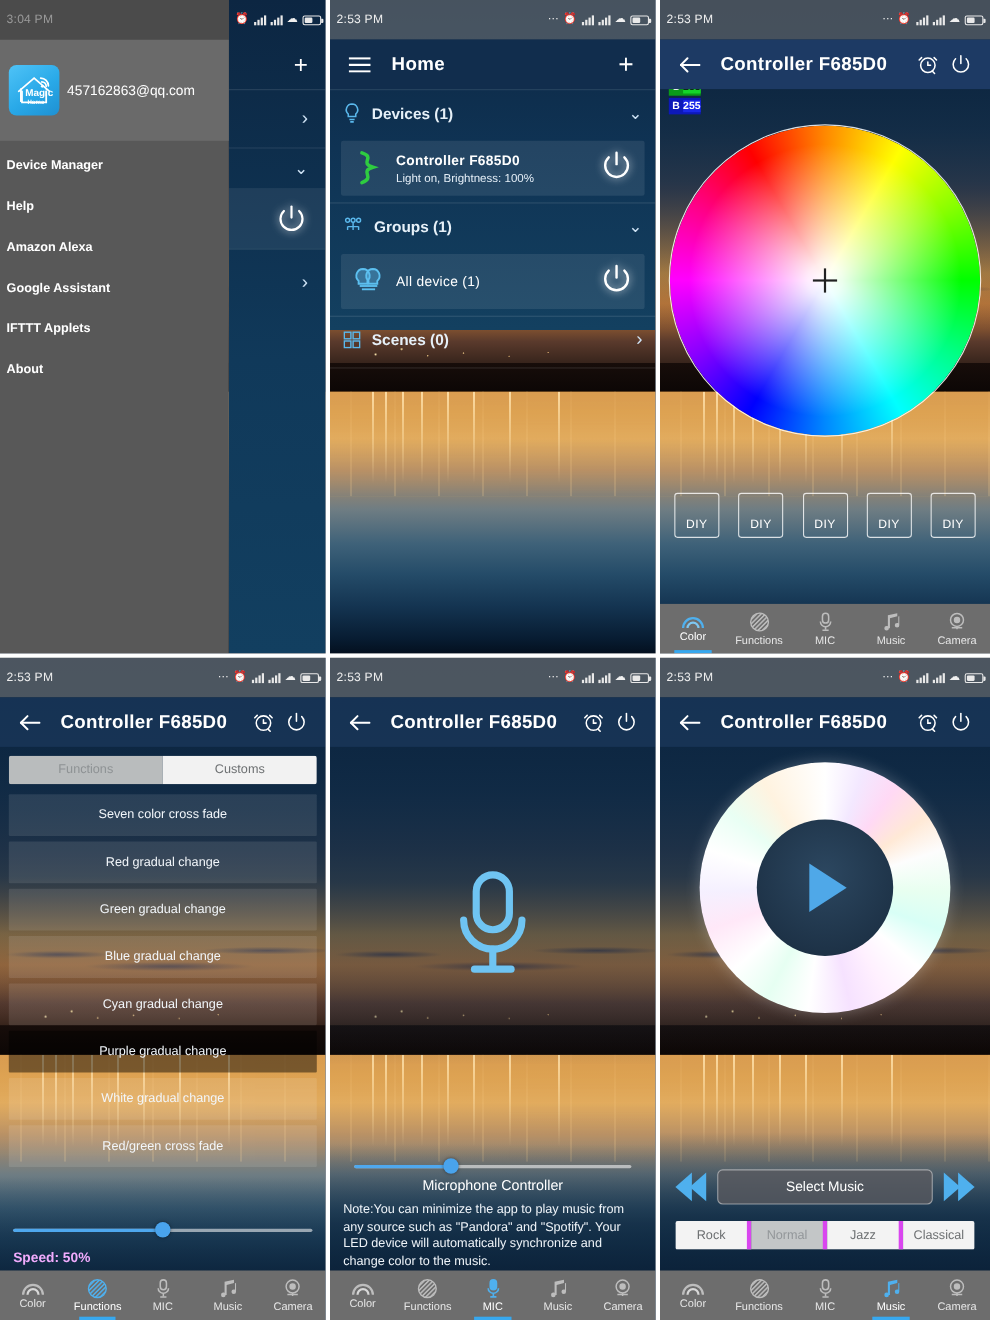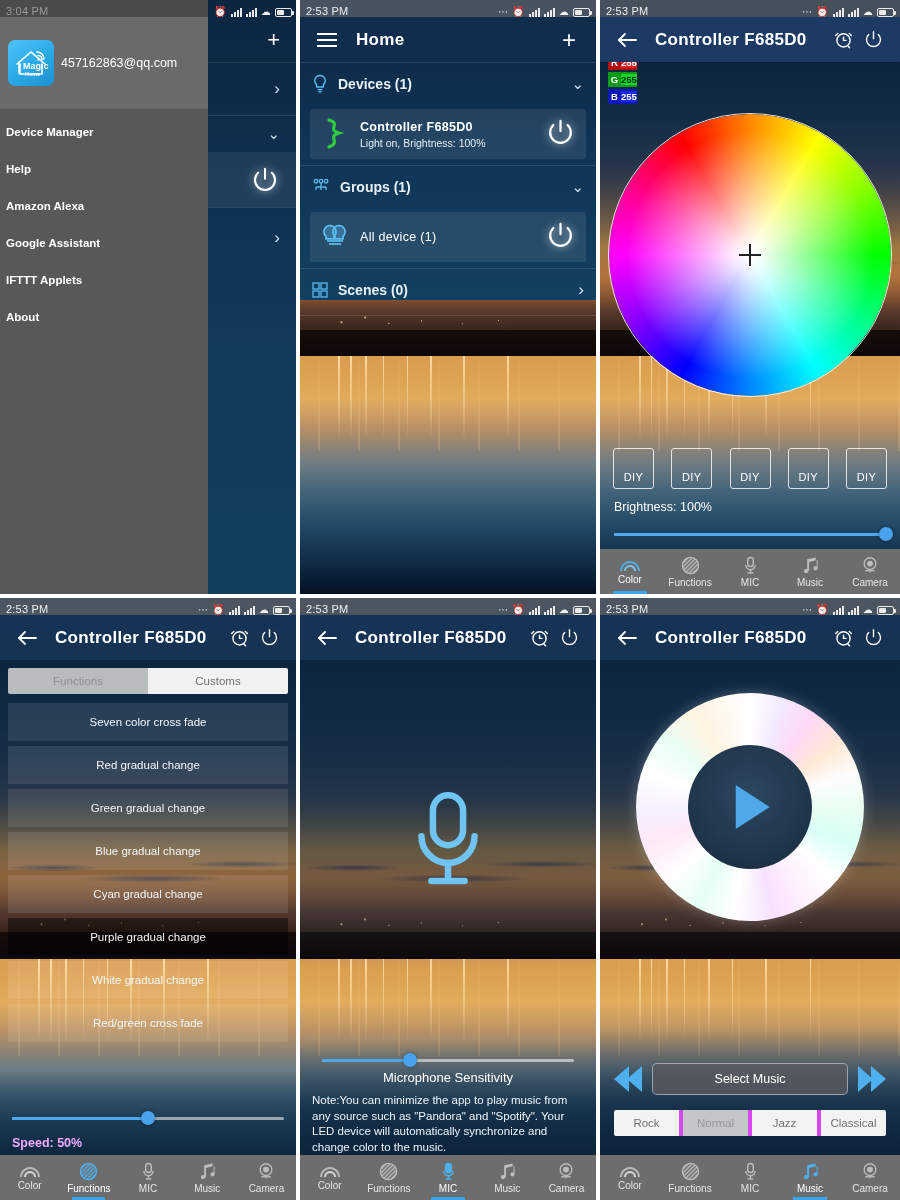--- a/index.html
+++ b/index.html
@@ -64,22 +64,22 @@
        #000 70% 70.5%, transparent 70.5% 100%);
     mask-image:
       linear-gradient(to right, transparent 0 13%, #000 13% 13.6%, transparent 13.6% 17%,
        #000 17% 17.5%, transparent 17.5% 22%, #000 22% 22.6%, transparent 22.6% 28%,
        #000 28% 28.5%, transparent 28.5% 36%, #000 36% 36.6%, transparent 36.6% 44%,
        #000 44% 44.5%, transparent 44.5% 55%, #000 55% 55.6%, transparent 55.6% 70%,
        #000 70% 70.5%, transparent 70.5% 100%);
   }
 
   
-  .statusbar { position:relative; height:17px; background:#8a8a8a;
-     display:flex; align-items:flex-end; padding:0 6px; color:#e8e8e8;
+  .statusbar { position:relative; height:36px; background:#8a8a8a;
+     display:flex; align-items:center; padding:0 6px; color:#e8e8e8;
      font-size:11px; letter-spacing:.2px; z-index:20; }
   .statusbar .sb-time { flex:0 0 auto; color:#efefef; font-size:11px; }
   .statusbar .sb-right { margin-left:auto; display:flex; align-items:center; gap:4px; }
   .sb-ico { display:inline-block; color:#efefef; font-size:10px; line-height:1; }
   .bars { display:inline-flex; align-items:flex-end; gap:1px; height:9px; }
   .bars i { width:2px; background:#e9e9e9; display:block; }
   .bars i:nth-child(1){height:3px}.bars i:nth-child(2){height:5px}
   .bars i:nth-child(3){height:7px}.bars i:nth-child(4){height:9px}
   .batt { width:17px; height:9px; border:1.2px solid #e9e9e9; border-radius:2px;
      position:relative; display:inline-block; }
@@ -554,28 +554,20 @@
     </div>
 
     <div class="diyrow">
       <div class="diy">DIY</div>
       <div class="diy">DIY</div>
       <div class="diy">DIY</div>
       <div class="diy">DIY</div>
       <div class="diy">DIY</div>
     </div>
 
-    <div class="brightwrap">
-      <div class="lb">Brightness: 100%</div>
-      <div class="sliderbar">
-        <div class="trk"></div>
-        <div class="fill" style="width:100%"></div>
-        <div class="knob" style="left:100%"></div>
-      </div>
-    </div>
 
     <div class="bnav">
       <div class="bi active">
         <svg width="22" height="14" viewBox="0 0 22 14" fill="none" stroke="#4fb0ee" stroke-width="2">
           <path d="M2 13 A9 9 0 0 1 20 13"></path>
             <path d="M6 13 A5 5 0 0 1 16 13" stroke="#7ec7f2"></path>
         </svg>
         <span class="bl">Color</span>
       </div>
       <div class="bi">
@@ -824,21 +816,21 @@
       </svg>
     </div>
 
     <div class="micslider">
       <div class="sliderbar">
         <div class="trk"></div>
         <div class="fill" style="width:35%"></div>
         <div class="knob" style="left:35%"></div>
       </div>
     </div>
-    <div class="mictitle">Microphone Sensitivity</div>
+    <div class="mictitle">Microphone Controller</div>
     <div class="micnote">Note:You can minimize the app to play music from any source such as "Pandora" and "Spotify". Your LED device will automatically synchronize and change color to the music.</div>
 
     <div class="bnav">
       <div class="bi">
         <svg width="22" height="14" viewBox="0 0 22 14" fill="none" stroke="#bdbdbd" stroke-width="2">
           <path d="M2 13 A9 9 0 0 1 20 13"></path>
             <path d="M6 13 A5 5 0 0 1 16 13" stroke="#d8d8d8"></path>
         </svg>
         <span class="bl">Color</span>
       </div>

